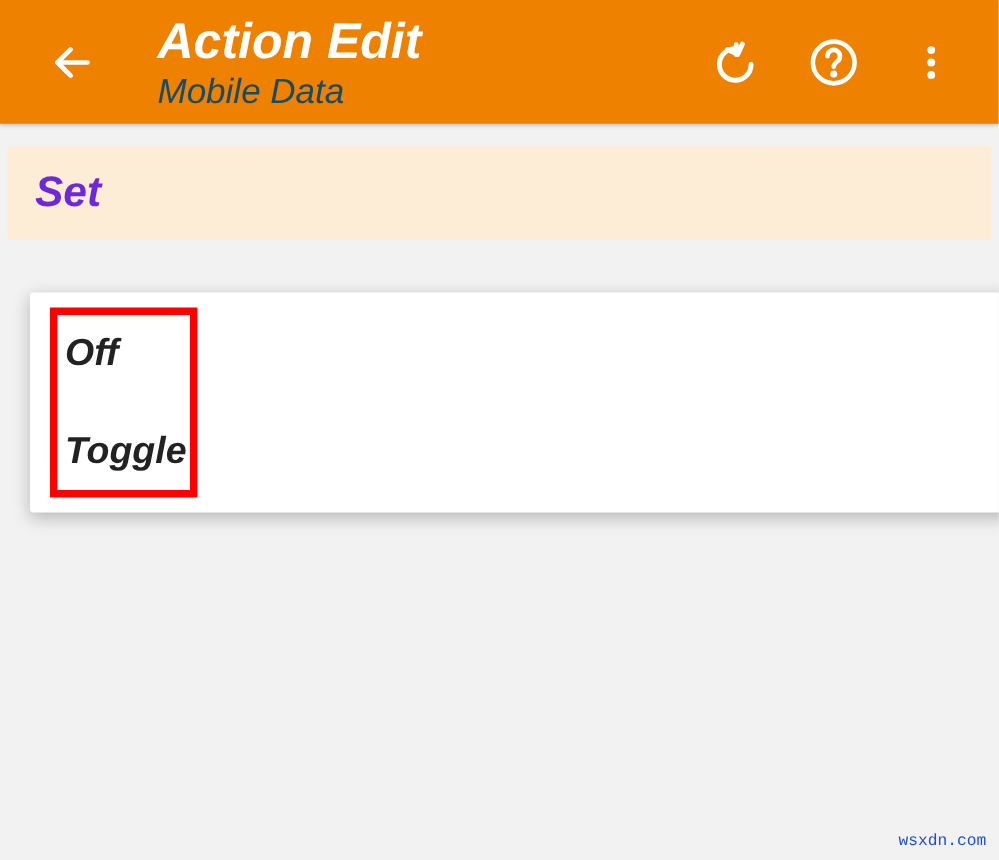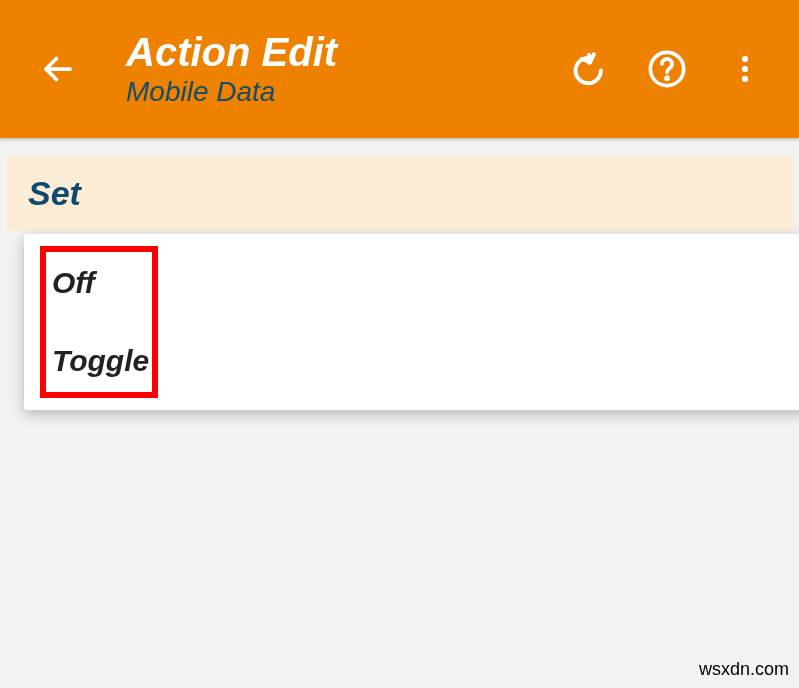--- a/index.html
+++ b/index.html
@@ -6,21 +6,21 @@
     body {
       width: 799px;
       height: 688px;
       background: #f2f2f2;
       font-family: "Comic Sans MS", cursive, sans-serif;
       position: relative;
       overflow: hidden;
     }
     .appbar {
       background: #ef8100;
-      height: 138px;
+      height: 99px;
       display: flex;
       align-items: center;
       padding: 0 20px 0 30px;
       color: white;
       box-shadow: 0 2px 3px rgba(0,0,0,0.2);
     }
     .back-btn {
       width: 56px;
       height: 56px;
       display: flex;
@@ -61,21 +61,21 @@
     }
     .content {
       padding: 18px 6px 0 6px;
     }
     .section-header {
       background: #fdecd6;
       padding: 18px 22px;
       font-size: 34px;
       font-weight: bold;
       font-style: italic;
-      color: #0c4a6e;
+      color: #6d28d9;
       border-radius: 2px;
     }
     .dropdown {
       position: absolute;
       top: 234px;
       left: 24px;
       width: 784px;
       background: white;
       box-shadow: 0 4px 14px rgba(0,0,0,0.25);
       border-radius: 3px;
@@ -95,23 +95,23 @@
       left: 40px;
       width: 118px;
       height: 152px;
       border: 6px solid #ff0000;
       pointer-events: none;
     }
     .watermark {
       position: absolute;
       bottom: 8px;
       right: 10px;
-      font-family: Liberation Sans, sans-serif;
-      font-size: 18px;
-      color: #000000;
+      font-family: Liberation Mono, monospace;
+      font-size: 13px;
+      color: #1d4ed8;
       font-style: normal;
     }
   </style>
 </head>
 <body>
 
 <div class="appbar">
   <div class="back-btn">
     <svg width="36" height="36" viewBox="0 0 24 24" fill="none" stroke="white" stroke-width="2.5" stroke-linecap="round" stroke-linejoin="round">
       <line x1="20" y1="12" x2="4" y2="12"></line>

